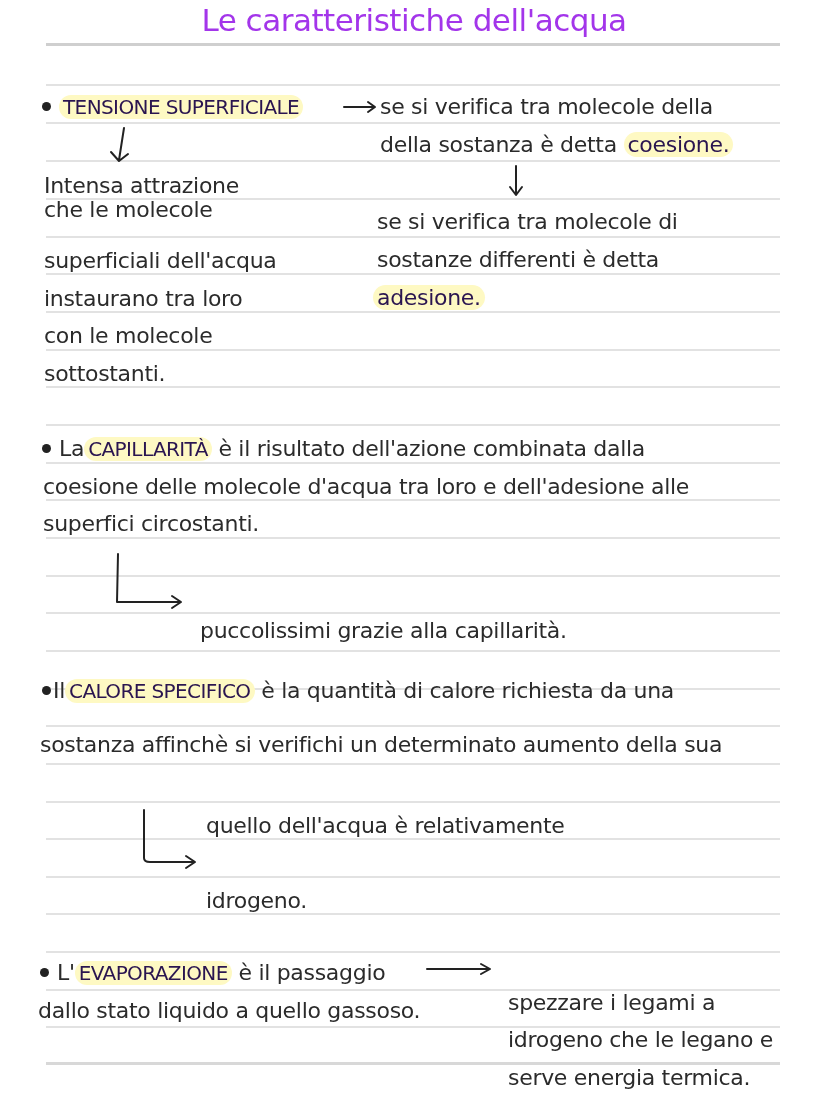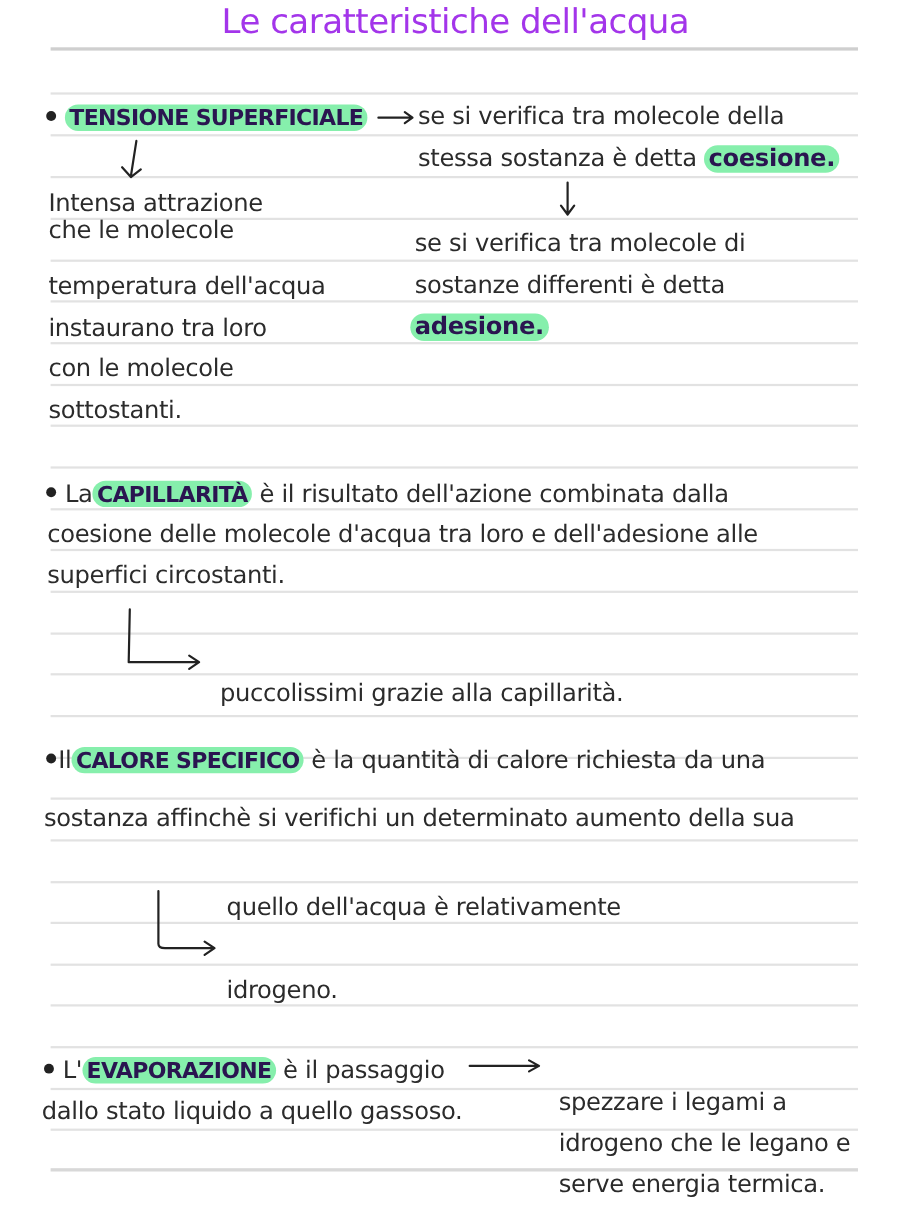--- a/index.html
+++ b/index.html
@@ -25,25 +25,24 @@
     font-weight: 400;
   }
   .line {
     position: absolute;
     font-size: 22px; line-height: 30px;
     white-space: nowrap;
     letter-spacing: -0.3px;
     color: #2b2b2b;
   }
   .hl {
-    background: #86efac;
+    background: #fef9c3;
     border-radius: 14px;
     padding: 0 4px;
     color: #2a1550;
-    font-weight: bold;
   }
   .caps { font-size: 20px; letter-spacing: -0.6px; }
   .bullet {
     display: inline-block; width: 9px; height: 9px; border-radius: 50%;
     background: #222; vertical-align: middle; margin-right: 8px;
     position: relative; top: -2px;
   }
   svg.arrow { position: absolute; overflow: visible; }
   svg.arrow path { fill: none; stroke: #222; stroke-width: 2; stroke-linecap: round; stroke-linejoin: round; }
 </style>
@@ -84,33 +83,33 @@
   <div class="title">Le caratteristiche dell'acqua</div>
 
   <div class="line" style="left:42px; top:92px">
     <span class="bullet"></span><span class="hl caps">TENSIONE SUPERFICIALE</span>
   </div>
   <svg class="arrow" style="left:342px; top:100px" width="36" height="14">
     <path d="M2 7 L32 7 M26 2 L33 7 L26 12"></path>
   </svg>
   <div class="line" style="left:380px; top:92px">se si verifica tra molecole della</div>
   <div class="line" style="left:380px; top:130px">
-    <span>stessa sostanza è detta</span>
+    <span>della sostanza è detta</span>
     <span class="hl">coesione.</span>
   </div>
   <svg class="arrow" style="left:108px; top:126px" width="24" height="38">
     <path d="M16 2 L11 34 M3 26 L11 35 L20 28"></path>
   </svg>
   <svg class="arrow" style="left:506px; top:164px" width="20" height="34">
     <path d="M10 2 L10 30 M4 23 L10 31 L16 23"></path>
   </svg>
 
   <div class="line" style="left:44px; top:171px">Intensa attrazione</div>
   <div class="line" style="left:44px; top:195px">che le molecole</div>
-  <div class="line" style="left:44px; top:246px">temperatura dell'acqua</div>
+  <div class="line" style="left:44px; top:246px">superficiali dell'acqua</div>
   <div class="line" style="left:44px; top:284px">instaurano tra loro</div>
   <div class="line" style="left:44px; top:321px">con le molecole</div>
   <div class="line" style="left:44px; top:359px">sottostanti.</div>
 
   <div class="line" style="left:377px; top:207px">se si verifica tra molecole di</div>
   <div class="line" style="left:377px; top:245px">sostanze differenti è detta</div>
   <div class="line" style="left:373px; top:283px">
     <span class="hl">adesione.</span>
   </div>
 

